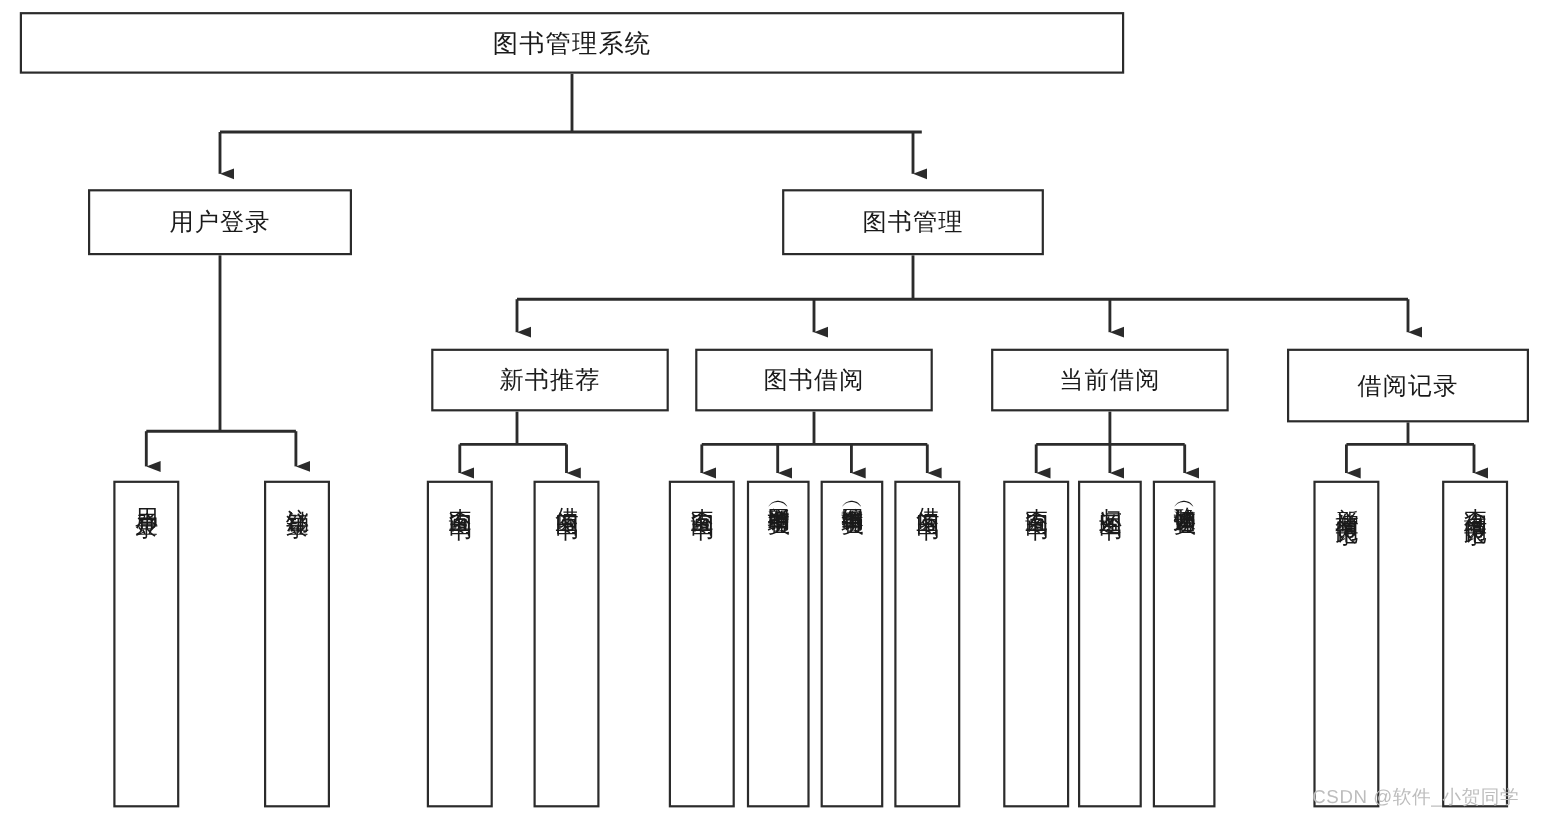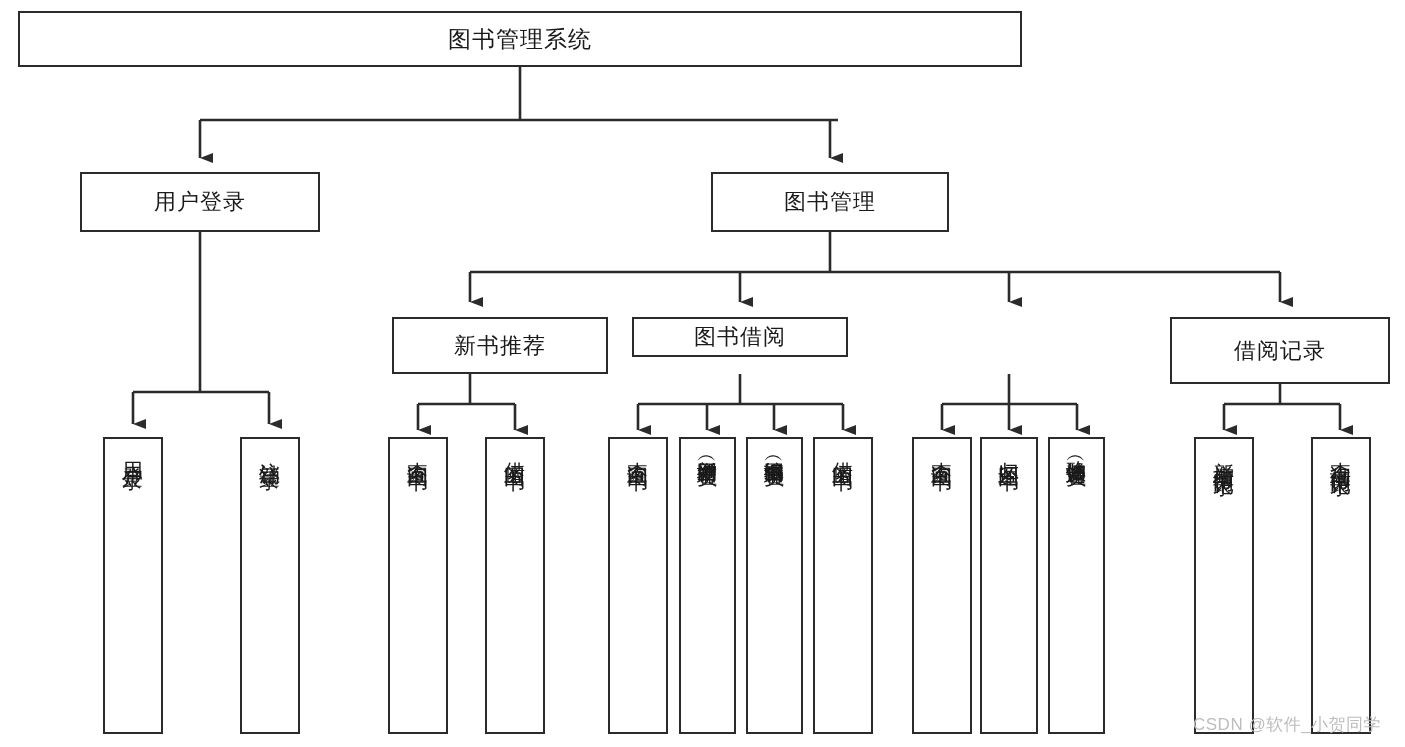--- a/index.html
+++ b/index.html
@@ -141,24 +141,27 @@
   </div>
 
   <div class="node h" style="left:711px; top:172px; width:238px; height:60px;">
     <span class="lbl">图书管理</span>
   </div>
 
   <div class="node h" style="left:362px; top:317px; width:216px; height:57px;margin-left:30px;">
     <span class="lbl">新书推荐</span>
   </div>
 
-  <div class="node h" style="left:632px; top:317px; width:216px; height:40px;">
+  <div class="node h" style="left:632px; top:317px; width:216px; height:57px;">
     <span class="lbl">图书借阅</span>
   </div>
 
+  <div class="node h" style="left:901px; top:317px; width:216px; height:57px;">
+    <span class="lbl">当前借阅</span>
+  </div>
 
   <div class="node h" style="left:1170px; top:317px; width:220px; height:67px;">
     <span class="lbl">借阅记录</span>
   </div>
 
   <div class="node v" style="left:103px; top:437px; width:60px; height:297px;">
     <span class="lbl">用户登录</span>
   </div>
   <div class="node v" style="left:240px; top:437px; width:60px; height:297px;">
     <span class="lbl">注销登录</span>

